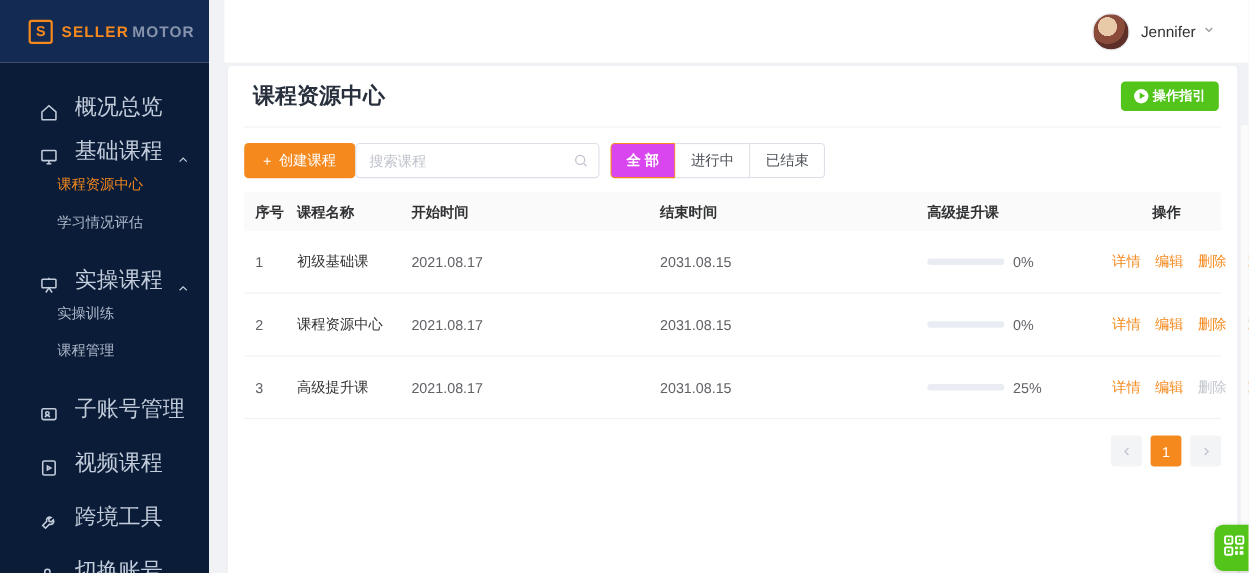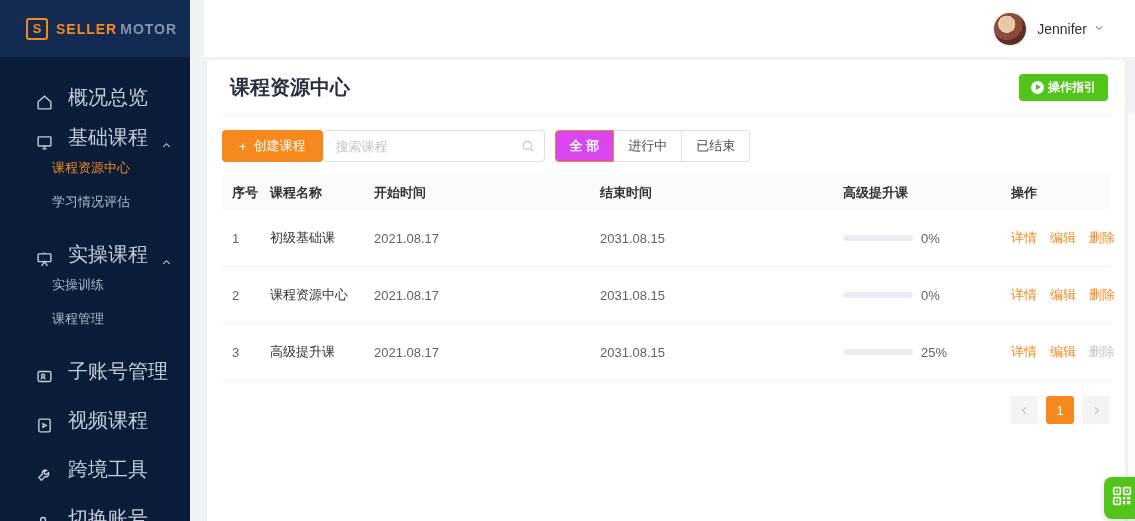--- a/index.html
+++ b/index.html
@@ -45,21 +45,21 @@
   .tabs { display:flex; margin-left:10px; height:32px; }
   .tab { height:32px; display:flex; align-items:center; padding:0 14px; font-size:13px; background:#fff; border:1px solid #DCDFE6; border-left:none; color:#4A4F57; cursor:pointer; }
   .tab:first-child { border-left:1px solid #DCDFE6; border-radius:4px 0 0 4px; }
   .tab:last-child { border-radius:0 4px 4px 0; }
   .tab.active { background:#d946ef; border-color:#F5891D; color:#fff; font-weight:bold; }
 
   
   .table { margin-top:13px; }
   .tr { display:grid; grid-template-columns:38px 104px 226px 243px 168px 1fr; align-items:center; padding-left:10px; }
   .thead { background:#FAFAFA; height:35px; font-size:13px; font-weight:bold; color:#303133; }
-  .th-op { text-align:left; }
+  .th-op { text-align:center; }
   .row { height:57px; border-bottom:1px solid #EFF1F5; font-size:13px; }
   .c-no { color:#606266; }
   .c-name { color:#303133; }
   .c-date { color:#606266; }
   .c-prog { display:flex; align-items:center; gap:8px; }
   .p-track { width:70px; height:6px; border-radius:3px; background:#E9EDF3; overflow:hidden; }
   .p-fill { height:100%; border-radius:3px; background:#52C41A; }
   .p-label { color:#606266; font-size:13px; }
   .c-act { display:flex; justify-content:flex-end; gap:13px; white-space:nowrap; }
   .act-link { color:#F5891D; font-size:13px; cursor:pointer; text-decoration:none; }

